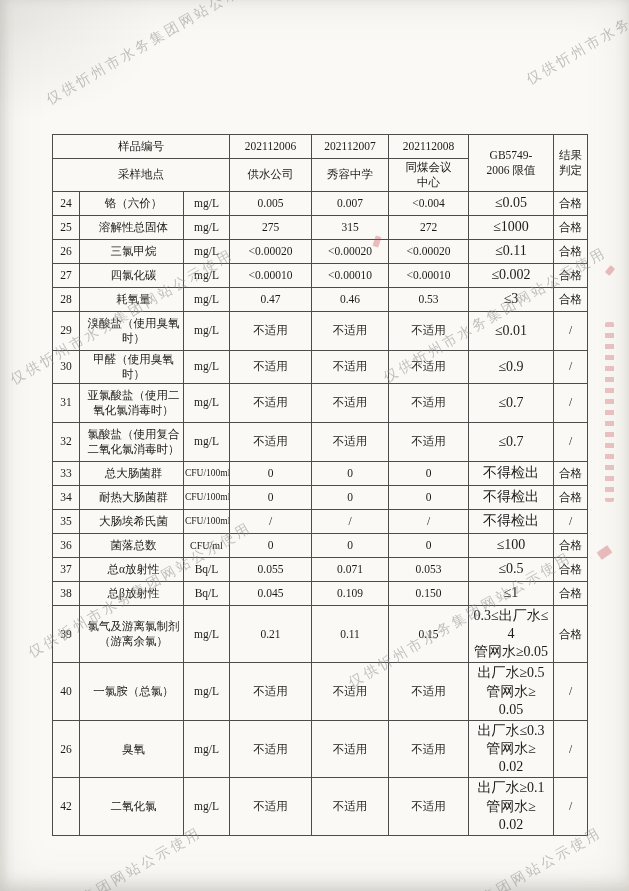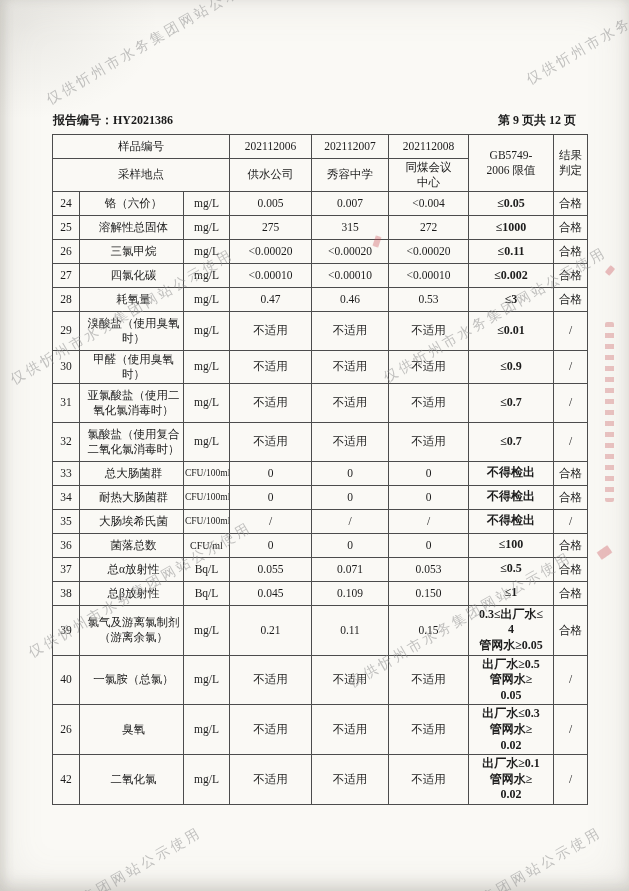--- a/index.html
+++ b/index.html
@@ -38,21 +38,21 @@
     overflow:hidden;
   }
   table{border:1.5px solid #3d3d3d;}
   tr.hr1{height:24px;}
   tr.hr2{height:32px;}
   tbody tr{height:24px;}
   tbody tr.h2{height:39px;margin-top:31px;}
   tbody tr.h3{height:44px;}
   td.pre{white-space:pre-line;}
   td[data-field="name"]{text-align:center;padding-left:5px;}
-  td[data-field="limit"]{white-space:pre-line;font-size:12px;font-weight:bold;}
+  td[data-field="limit"]{white-space:pre-line;font-size:14px;}
   
   .wm{
     position:absolute;z-index:6;pointer-events:none;
     font-size:14px;letter-spacing:3px;white-space:nowrap;
     color:rgba(146,146,146,.55);
     transform:rotate(-30deg);transform-origin:left center;
     font-family:"Liberation Sans","DejaVu Sans",sans-serif;
   }
   .wm1{left:48px;top:92px;}
   .wm2{left:528px;top:72px;}
@@ -78,24 +78,20 @@
     background:radial-gradient(ellipse at 15% 20%,rgba(130,128,122,.12),rgba(130,128,122,0) 70%);
   }
 </style>
 </head>
 <body>
 
 <div id="page">
   <div class="corner-wash"></div>
 
 
-  <div class="meta">
-    <span>报告编号：HY2021386</span>
-    <span>第 9 页共 12 页</span>
-  </div>
 
   <table>
     <colgroup>
       <col style="width:27px">
         <col style="width:104px">
         <col style="width:46px">
       <col style="width:82px">
         <col style="width:77px">
         <col style="width:80px">
       <col style="width:85px">

